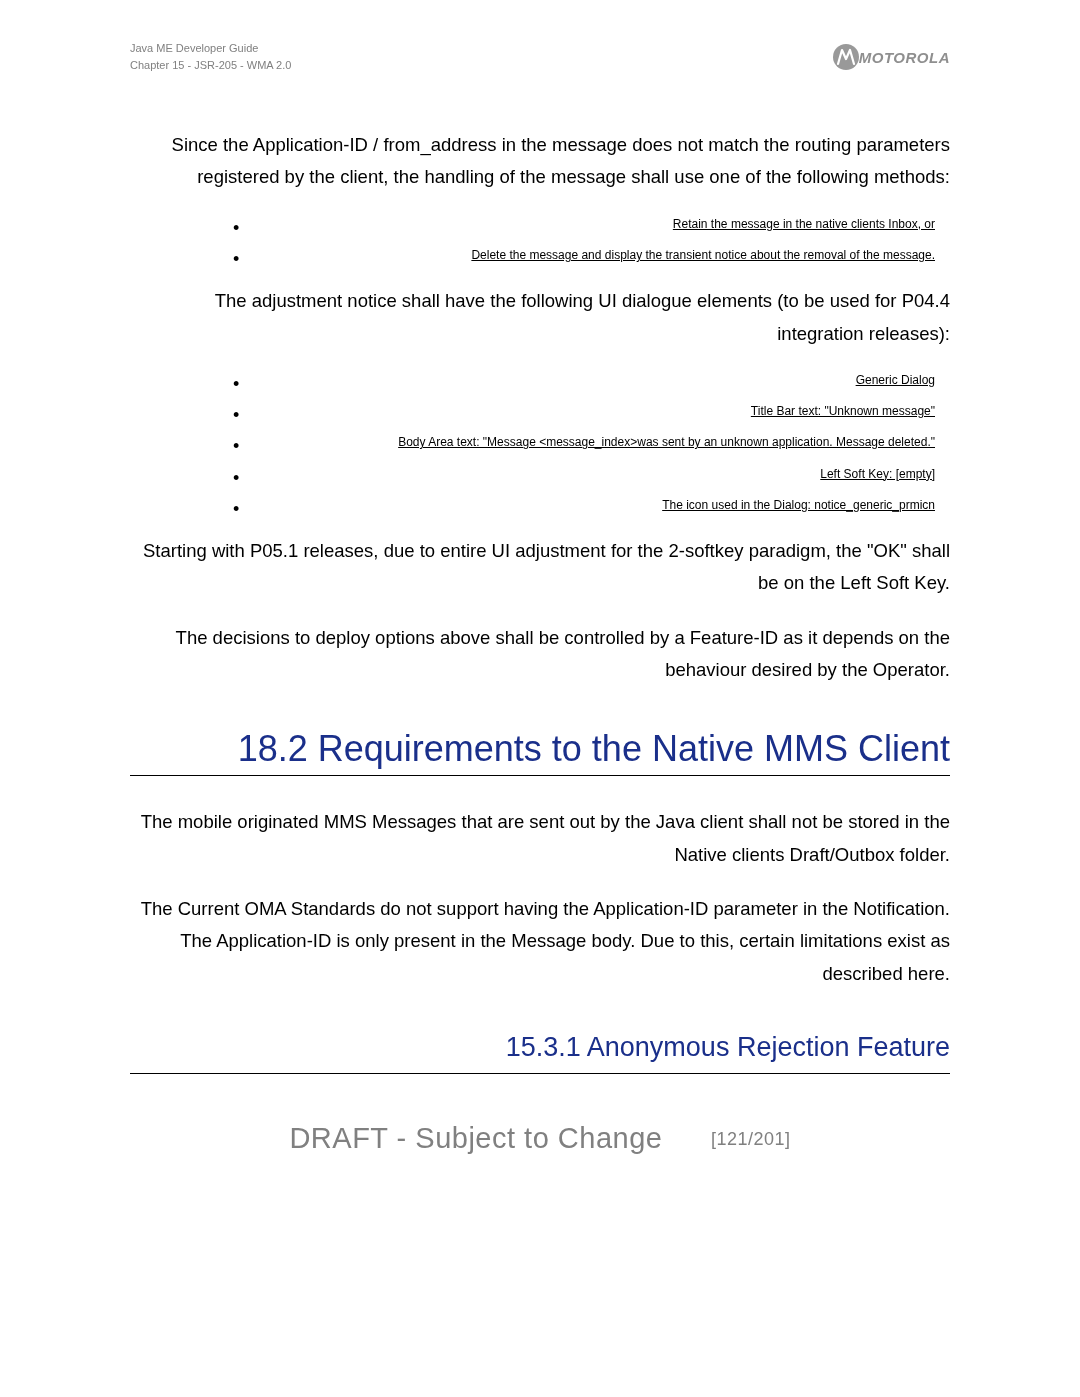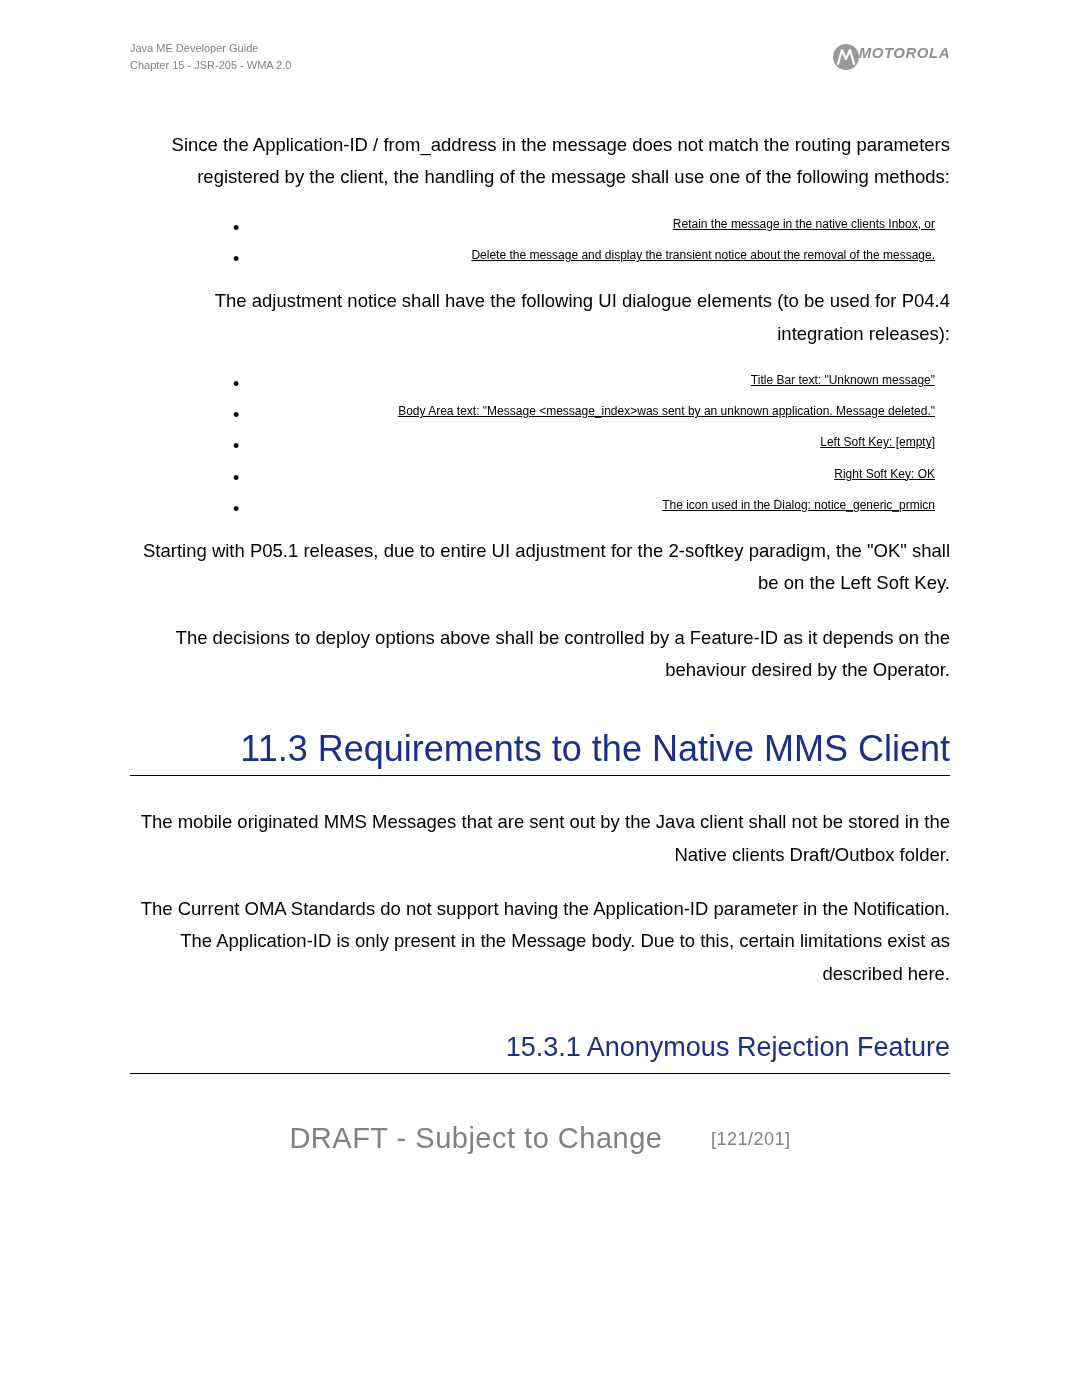--- a/index.html
+++ b/index.html
@@ -20,20 +20,21 @@
     align-items: flex-start;
     margin-bottom: 55px;
   }
   .header-left {
     font-size: 11px;
     line-height: 1.55;
     color: #808080;
   }
   .logo-wrap {
     display: flex;
+    align-items: center;
     gap: 0;
     margin-top: 4px;
   }
   .logo-circle {
     width: 26px;
     height: 26px;
     border-radius: 50%;
     background: #999999;
     position: relative;
     display: flex;
@@ -135,32 +136,32 @@
     <p class="para">Since the Application-ID / from_address in the message does not match the routing parameters registered by the client, the handling of the message shall use one of the following methods:</p>
 
     <ul class="bullets">
       <li>Retain the message in the native clients Inbox, or</li>
       <li>Delete the message and display the transient notice about the removal of the message.</li>
     </ul>
 
     <p class="para">The adjustment notice shall have the following UI dialogue elements (to be used for P04.4 integration releases):</p>
 
     <ul class="bullets">
+      <li>Generic Dialog</li>
       <li>Title Bar text: "Unknown message"</li>
       <li>Body Area text: "Message &lt;message_index&gt;was sent by an unknown application. Message deleted."</li>
       <li>Left Soft Key: [empty]</li>
-      <li>Right Soft Key: OK</li>
       <li>The icon used in the Dialog: notice_generic_prmicn</li>
     </ul>
 
     <p class="para">Starting with P05.1 releases, due to entire UI adjustment for the 2-softkey paradigm, the "OK" shall be on the Left Soft Key.</p>
 
     <p class="para">The decisions to deploy options above shall be controlled by a Feature-ID as it depends on the behaviour desired by the Operator.</p>
 
-    <h2 class="h2">11.3 Requirements to the Native MMS Client</h2>
+    <h2 class="h2">18.2 Requirements to the Native MMS Client</h2>
     <div class="section-gap"></div>
 
     <p class="para">The mobile originated MMS Messages that are sent out by the Java client shall not be stored in the Native clients Draft/Outbox folder.</p>
 
     <p class="para">The Current OMA Standards do not support having the Application-ID parameter in the Notification. The Application-ID is only present in the Message body. Due to this, certain limitations exist as described here.</p>
 
     <h3 class="h3">15.3.1 Anonymous Rejection Feature</h3>
     <div class="section-gap"></div>
 
 

